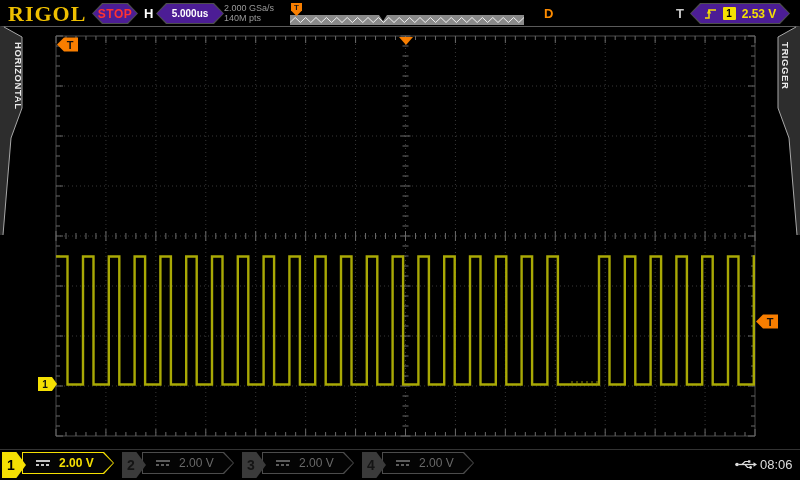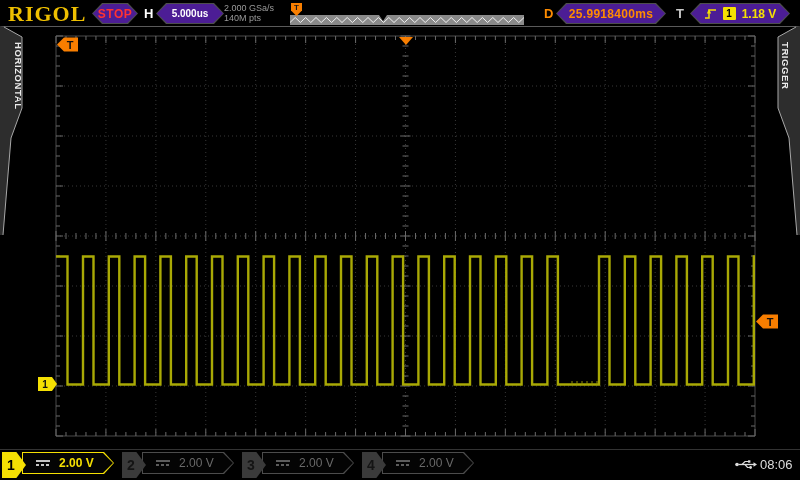--- a/index.html
+++ b/index.html
@@ -475,34 +475,31 @@
   <div class="membar">
     <svg width="234" height="10" style="display:block">
       <polyline id="membar-zig" fill="none" stroke="#f2f2f2" stroke-width="1" points="0,7.5 5.2,2.5 10.4,7.5 15.600000000000001,2.5 20.8,7.5 26,2.5 31.2,7.5 36.4,2.5 41.6,7.5 46.800000000000004,2.5 52.00000000000001,7.5 57.20000000000001,2.5 62.40000000000001,7.5 67.60000000000001,2.5 72.80000000000001,7.5 78.00000000000001,2.5 83.20000000000002,7.5 88.40000000000002,2.5 93.60000000000002,7.5 98.80000000000003,2.5 104.00000000000003,7.5 109.20000000000003,2.5 114.40000000000003,7.5 119.60000000000004,2.5 124.80000000000004,7.5 130.00000000000003,2.5 135.20000000000002,7.5 140.4,2.5 145.6,7.5 150.79999999999998,2.5 155.99999999999997,7.5 161.19999999999996,2.5 166.39999999999995,7.5 171.59999999999994,2.5 176.79999999999993,7.5 181.99999999999991,2.5 187.1999999999999,7.5 192.3999999999999,2.5 197.59999999999988,7.5 202.79999999999987,2.5 207.99999999999986,7.5 213.19999999999985,2.5 218.39999999999984,7.5 223.59999999999982,2.5 228.7999999999998,7.5 233.9999999999998,2.5"></polyline>
       <polygon points="89,0 97,0 93,6" fill="#000"></polygon>
     </svg>
   </div>
   <div class="memflag">T</div>
 
   <div class="lbl" style="left:544px;color:#ff8c00;">D</div>
 
-  <div class="hexbadge d-badge">
-    <div class="hexin">25.9918400ms</div>
-  </div>
 
   <div class="lbl" style="left:676px;color:#c8c8c8;">T</div>
 
   <div class="hexbadge t-badge">
     <div class="hexin">
       <svg width="13" height="15" viewBox="0 0 13 15">
         <polyline points="1,12 5,12 5,4 12,4" fill="none" stroke="#f5e003" stroke-width="1.5"></polyline>
         <polygon points="2.8,7.5 7.2,7.5 5,3" fill="#f5e003"></polygon>
       </svg>
       <div class="trig-chbox">1</div>
-      <span>1.18 V</span>
+      <span>2.53 V</span>
     </div>
   </div>
 </div>
 <div class="topbar-sep"></div>
 
 <svg class="sidetab" style="left:0;" viewBox="0 0 26 215">
   <polygon points="0,0 4,1 22,11 22,82 11,112 3,209 0,209" fill="#2d2d2d"></polygon>
   <polyline points="4,1 22,11 22,82 11,112 3,209" fill="none" stroke="#a8a8a8" stroke-width="1"></polyline>
   <text transform="translate(15,16) rotate(90)">HORIZONTAL</text>
 </svg>

